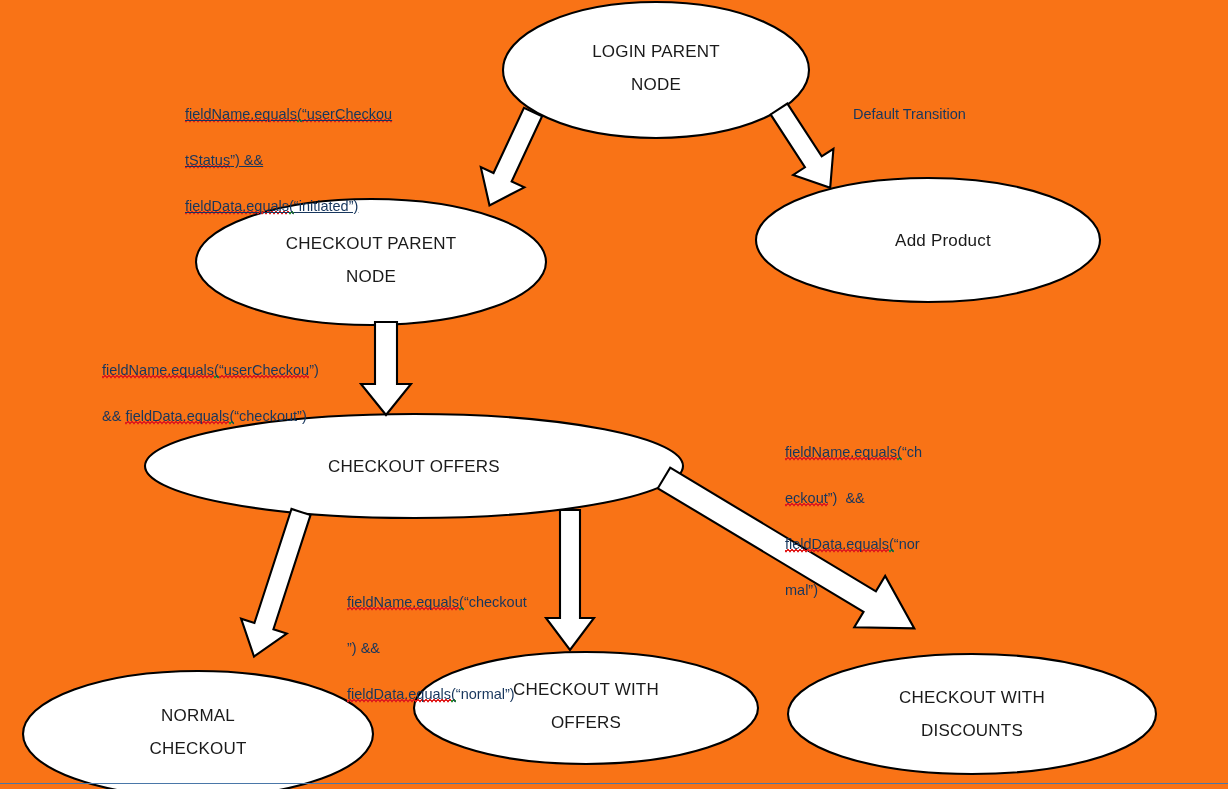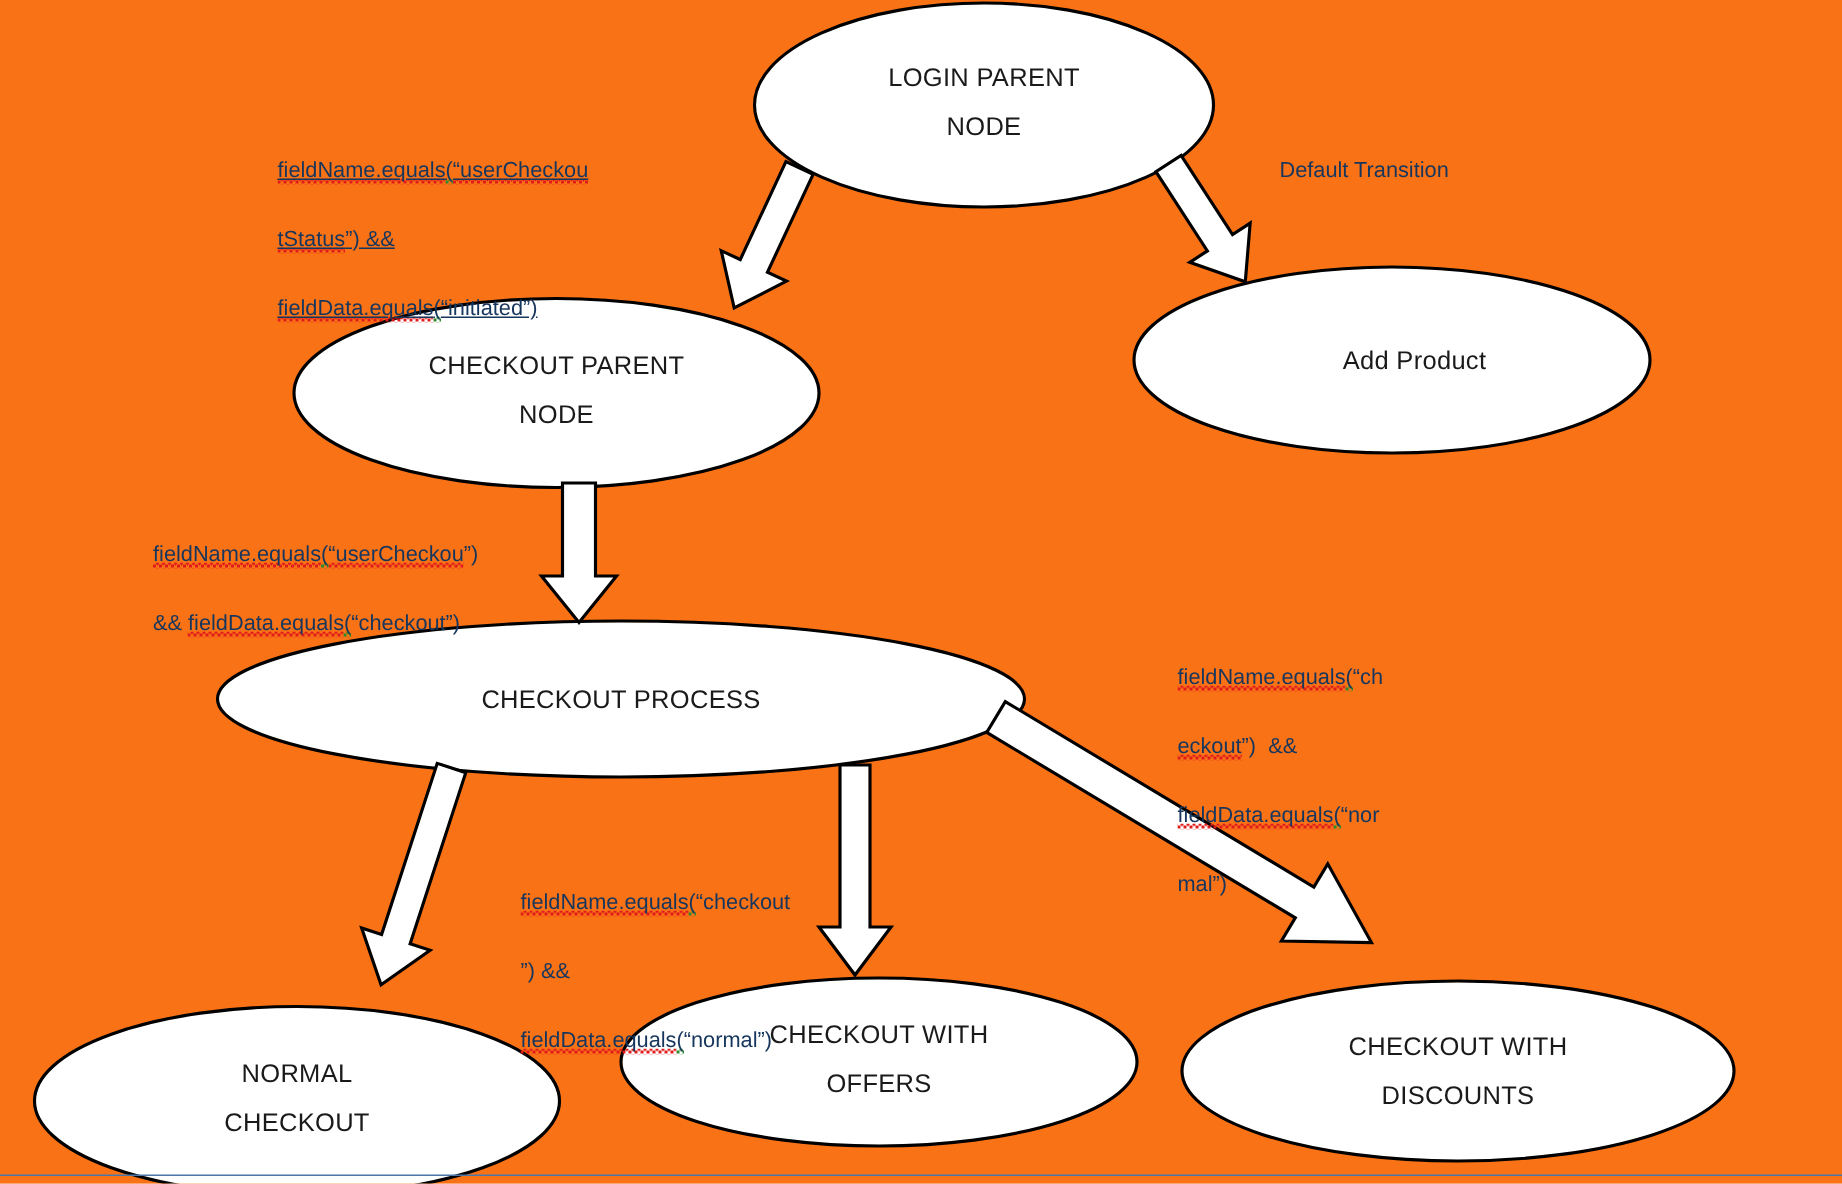--- a/index.html
+++ b/index.html
@@ -75,21 +75,21 @@
   </svg>
 
   <div class="node-label" style="left:503px;top:35px;width:306px;">LOGIN PARENT
 NODE</div>
 
   <div class="node-label" style="left:196px;top:227px;width:350px;">CHECKOUT PARENT
 NODE</div>
 
   <div class="node-label" style="left:756px;top:224px;width:344px;margin-left:15px;">Add Product</div>
 
-  <div class="node-label" style="left:145px;top:450px;width:538px;">CHECKOUT PROCESS</div>
+  <div class="node-label" style="left:145px;top:450px;width:538px;">CHECKOUT OFFERS</div>
 
   <div class="node-label" style="left:23px;top:699px;width:350px;">NORMAL
 CHECKOUT</div>
 
   <div class="node-label" style="left:414px;top:673px;width:344px;">CHECKOUT WITH
 OFFERS</div>
 
   <div class="node-label" style="left:788px;top:681px;width:368px;">CHECKOUT WITH
 DISCOUNTS</div>
 

